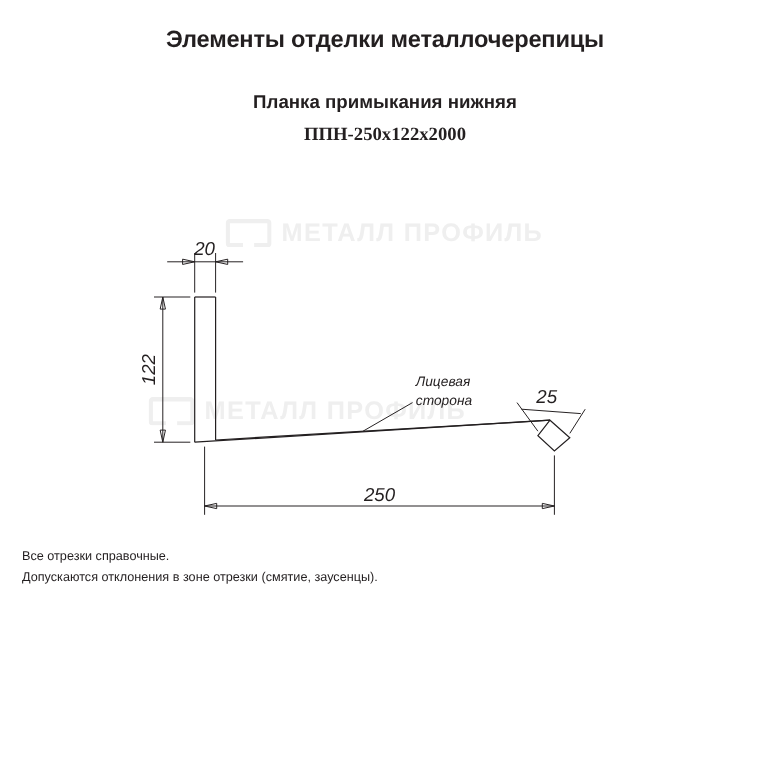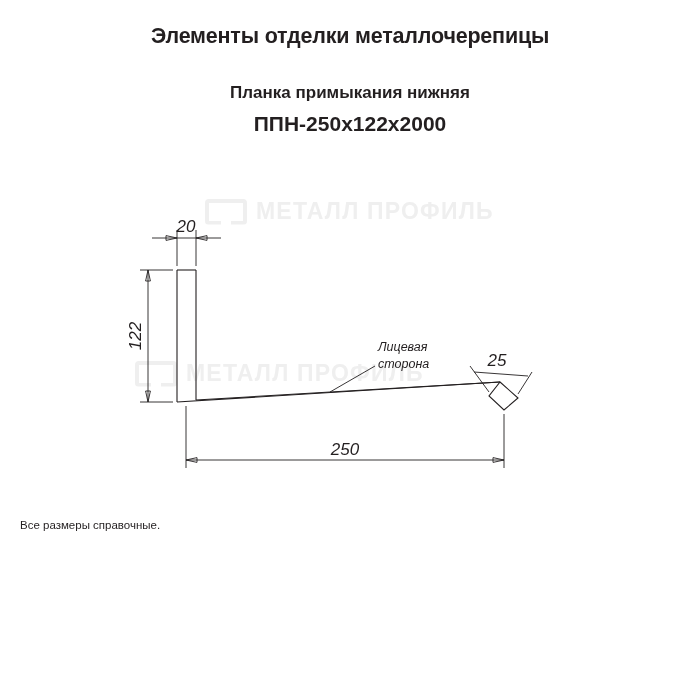--- a/index.html
+++ b/index.html
@@ -34,24 +34,25 @@
     letter-spacing: -0.2px;
     line-height: 1.2;
   }
   .title-sub {
     font-size: 17px;
     font-weight: bold;
     margin-top: 32px;
     line-height: 1.25;
   }
   .title-code {
-    font-size: 21px;
+    font-size: 17px;
     font-weight: bold;
     margin-top: 8px;
     line-height: 1.25;
+    font-family: Liberation Serif, serif;
   }
   .drawing {
     position: absolute;
     top: 170px;
     left: 0;
     width: 700px;
     height: 340px;
     font-style: italic;
   }
   .drawing svg {
@@ -199,16 +200,17 @@
       <g>
         <path class="thin" d="M 330 222 L 375 196"></path>
         <text class="dim-text-small" x="378" y="181">Лицевая</text>
         <text class="dim-text-small" x="378" y="198">сторона</text>
       </g>
 
     </svg>
   </div>
 
   <div class="footer">
-    <div>Все размеры справочные.</div>
+    <div>Все отрезки справочные.</div>
+    <div>Допускаются отклонения в зоне отрезки (смятие, заусенцы).</div>
   </div>
 
 </div>
 
 </body></html>

